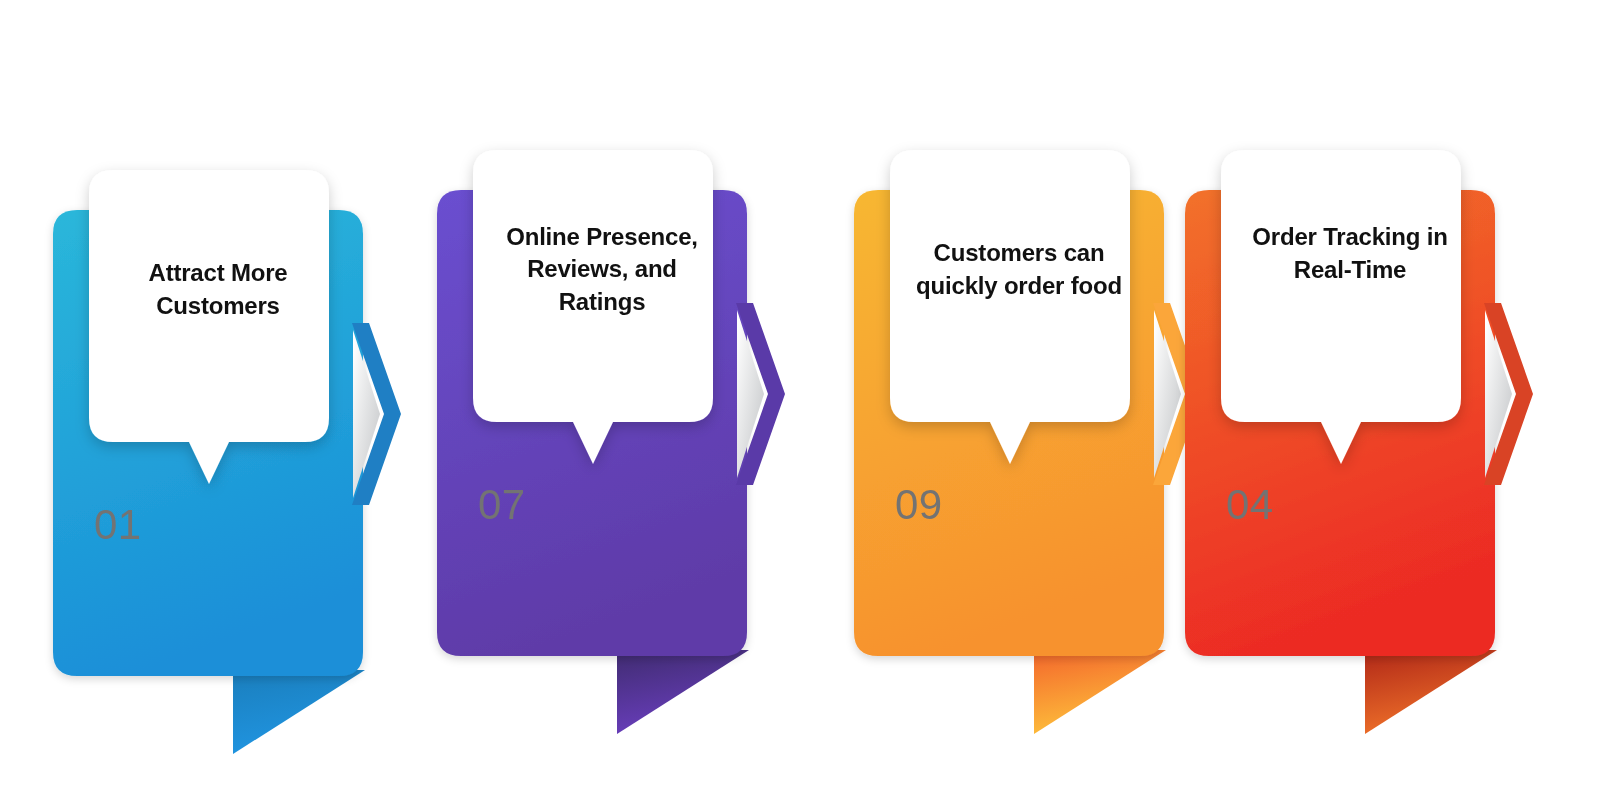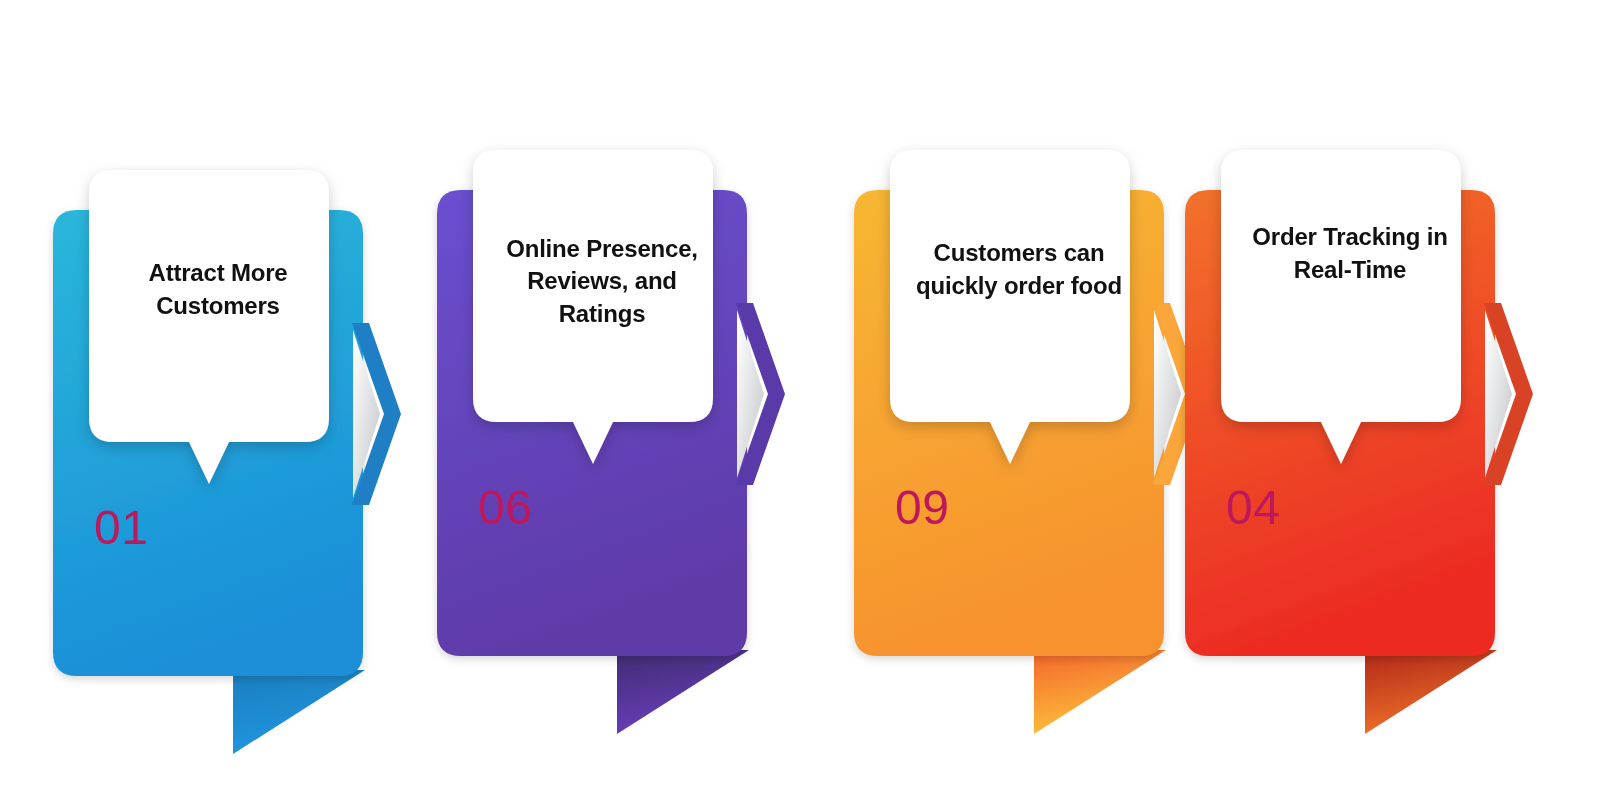--- a/index.html
+++ b/index.html
@@ -51,31 +51,31 @@
     font-size: 24px;
     line-height: 1.34;
     color: #111111;
     letter-spacing: -0.2px;
     padding: 0 6px;
     box-sizing: border-box;
     pointer-events: none;
   }
 
   .card-1 .bubble-text { top: 142px; }
-  .card-2 .bubble-text { top: 154px; }
+  .card-2 .bubble-text { top: 142px; }
   .card-3 .bubble-text { top: 142px; }
   .card-4 .bubble-text { top: 126px; }
 
   .step-number {
     position: absolute;
     left: 41px;
     top: 484px;
-    font-size: 48px;
+    font-size: 42px;
     font-weight: normal;
-    color: #be185d;
+    color: #737373;
     letter-spacing: 0.5px;
     line-height: 1;
     pointer-events: none;
   }
 </style>
 </head>
 <body>
 
 <div id="infographic">
   <div class="step-card card-1" style="left: 53px; margin-top: 20px;">
@@ -142,21 +142,21 @@
 
       <path class="body-shape" d="M 0 64 Q 0 40 24 40 L 286 40 Q 310 40 310 64 L 310 482 Q 310 506 286 506 L 24 506 Q 0 506 0 482 Z" fill="url(#gb1)" filter="url(#fy1)"></path>
 
       <path class="arrow-outer" d="M 312 153 L 316 153 L 348 244 L 316 335 L 312 335 L 299 335 L 331 244 L 299 153 Z" fill="#5a3aa8"></path>
       <path class="arrow-inner" d="M 300 160 L 327 244 L 300 328 Z" fill="url(#ga1)"></path>
 
       <path class="bubble-shape" d="M 36 24 Q 36 0 60 0 L 252 0 Q 276 0 276 24 L 276 248 Q 276 272 252 272 L 176 272 L 156 314 L 136 272 L 60 272 Q 36 272 36 248 Z" fill="#ffffff" filter="url(#fb1)"></path>
     </svg>
 
     <div class="bubble-text">Online Presence, Reviews, and Ratings</div>
-    <div class="step-number">06</div>
+    <div class="step-number">07</div>
   </div>
 
   <div class="step-card card-3" style="left: 811px; margin-left: 43px;">
     <svg viewBox="0 -150 400 800" xmlns="http://www.w3.org/2000/svg">
       <defs>
         <linearGradient class="grad-body" x1="0" y1="0" x2="0.25" y2="1" id="gb2">
           <stop class="stop-top" offset="0" stop-color="#f7b733"></stop>
           <stop class="stop-bottom" offset="1" stop-color="#f7922e"></stop>
         </linearGradient>
         <linearGradient class="grad-tail" x1="0.15" y1="0" x2="0.45" y2="1" id="gt2">

